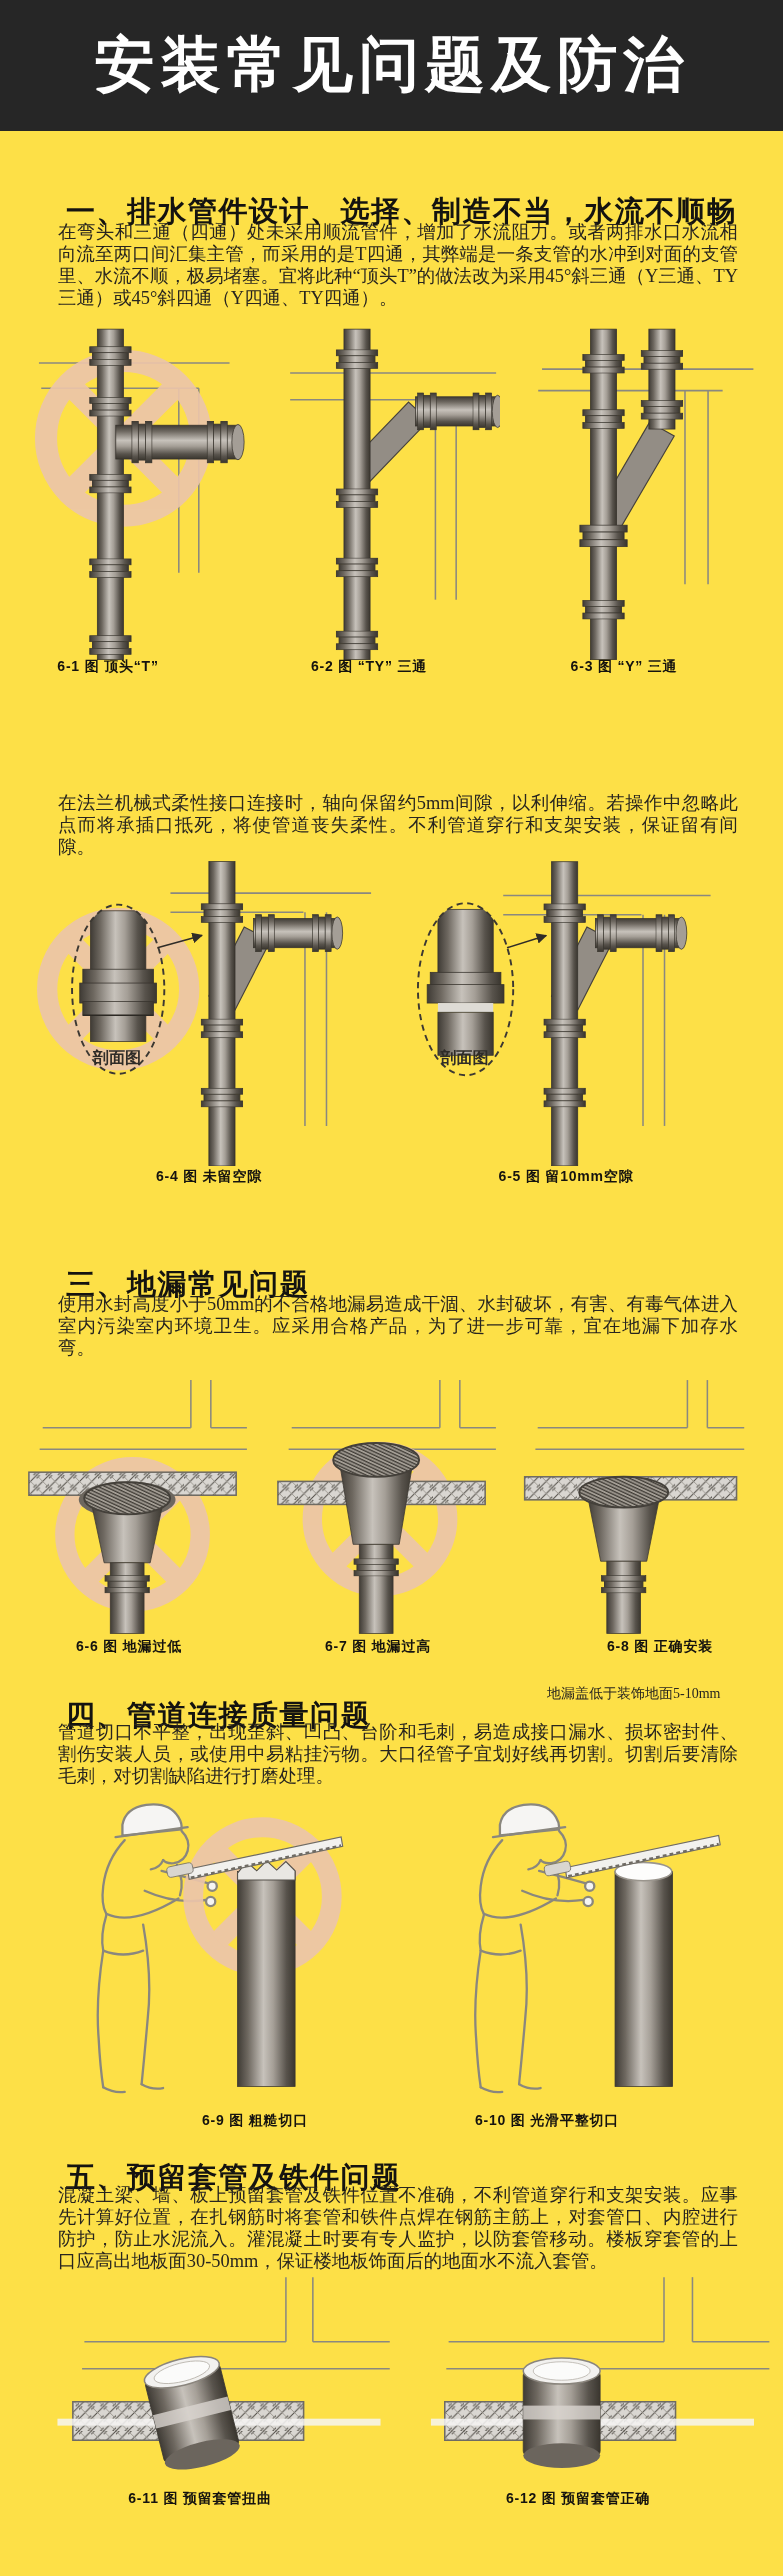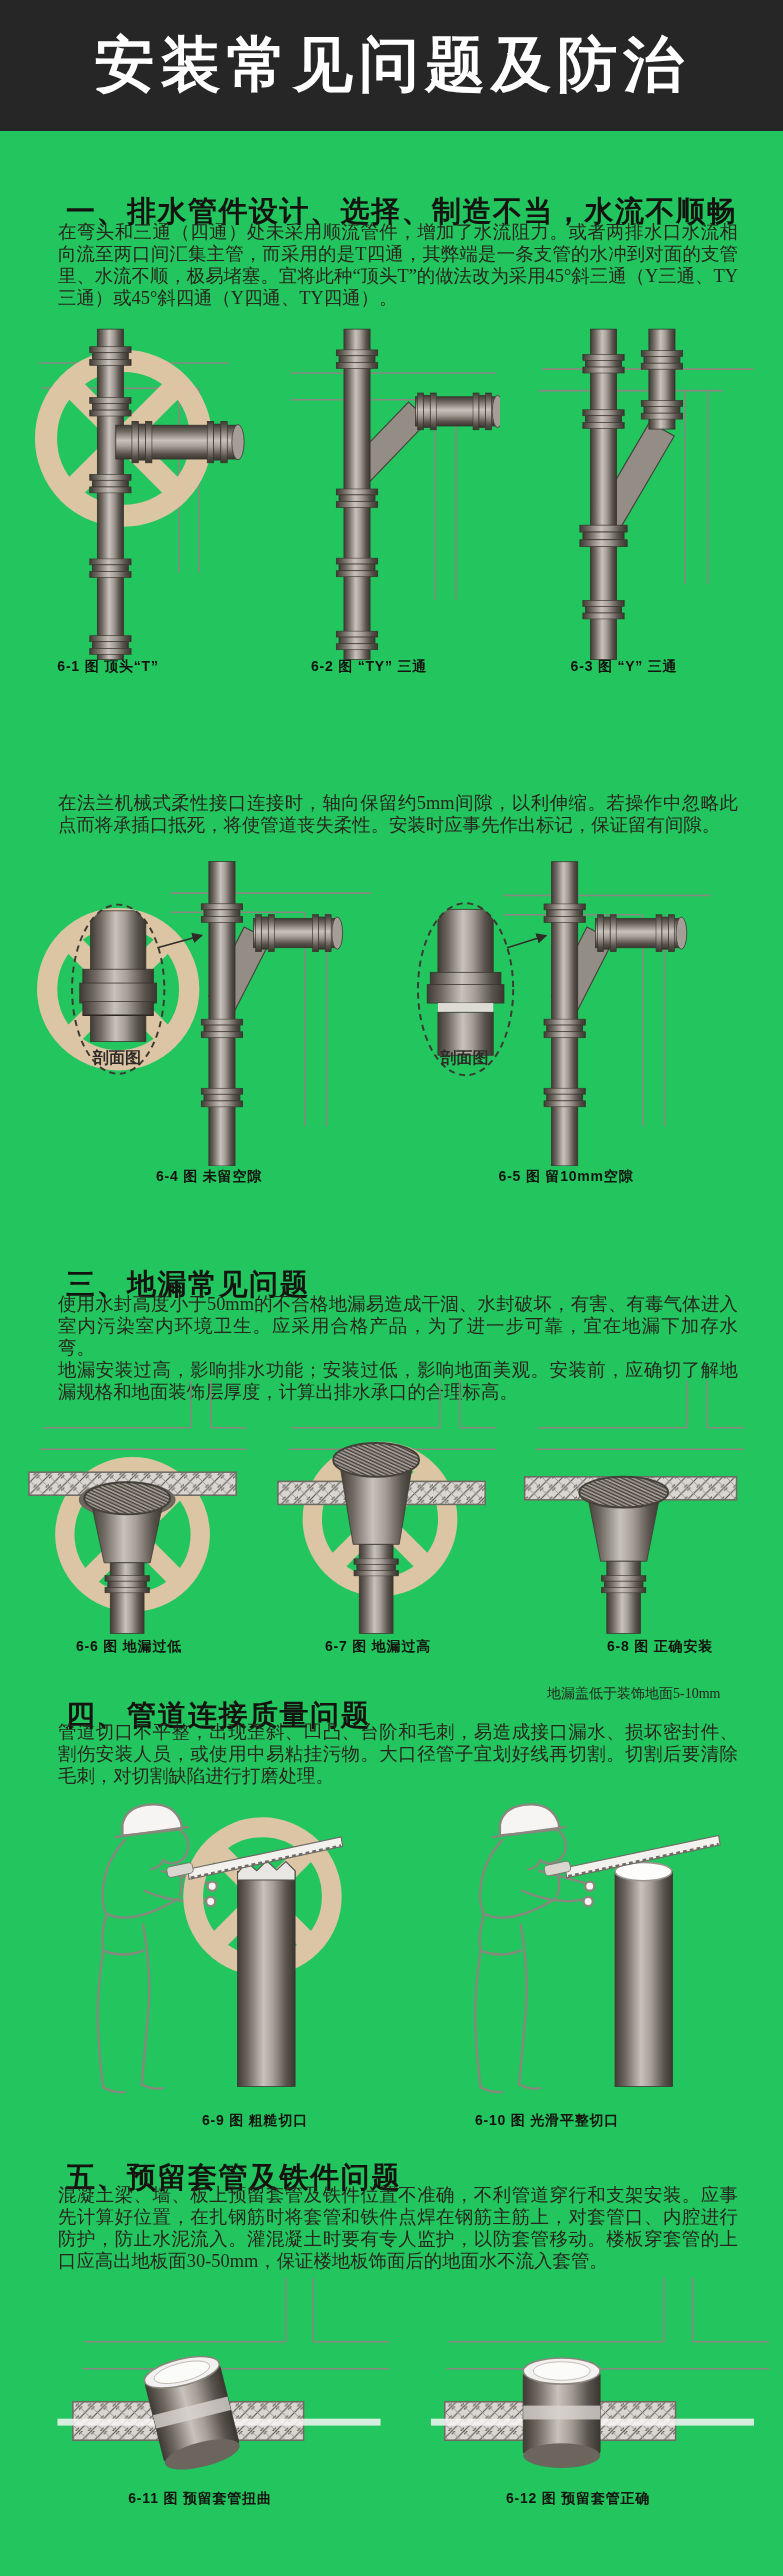--- a/index.html
+++ b/index.html
@@ -1,16 +1,16 @@
 <!DOCTYPE html>
 <html style="font-size:12.3px"><head>
 <meta charset="utf-8">
 <style>
   html,body{margin:0;padding:0;}
-  .page{position:relative;width:784px;height:2576px;background:#22c55e;overflow:hidden;
+  .page{position:relative;width:784px;height:2576px;background:#fde047;overflow:hidden;
         font-family:"Liberation Sans",sans-serif;color:#26231e;}
   .header{position:absolute;top:0;left:0;width:784px;height:131px;background:#262626;
           display:flex;align-items:center;justify-content:center;}
   .header h1{margin:0;color:#fff;font-size:60px;font-weight:bold;letter-spacing:6.1px;
              font-family:"Liberation Sans",sans-serif;}
   .sec-title{position:absolute;left:58px;margin:8px;font-size:29px;font-weight:bold;color:#141310;
              letter-spacing:1.5px;white-space:nowrap;}
   .sec-body{position:absolute;left:58px;width:680px;font-size:18.4px;line-height:22px;
             font-family:"Liberation Serif",serif;color:#28251f;text-align:justify;}
   .sec-body p{margin:0;}
@@ -161,21 +161,21 @@
     <use href="#cplH" x="117" y="112" width="56" height="26"></use>
     <use href="#cplH" x="113" y="262" width="64" height="30"></use>
     <use href="#cplH" x="117" y="360" width="56" height="26"></use>
   </svg>
 
   <div class="caption" style="left:108px;top:658px">6-1 图 顶头“T”</div>
   <div class="caption" style="left:369px;top:658px">6-2 图 “TY” 三通</div>
   <div class="caption" style="left:624px;top:658px">6-3 图 “Y” 三通</div>
 
   <div class="sec-body" style="top:792px">
-    <p>在法兰机械式柔性接口连接时，轴向保留约5mm间隙，以利伸缩。若操作中忽略此点而将承插口抵死，将使管道丧失柔性。安装时应事先作出标记，保证留有间隙。</p>
+    <p>在法兰机械式柔性接口连接时，轴向保留约5mm间隙，以利伸缩。若操作中忽略此点而将承插口抵死，将使管道丧失柔性。不利管道穿行和支架安装，保证留有间隙。</p>
   </div>
 
   <svg class="fig-svg" style="left:19px;top:857px" width="369" height="309" viewBox="0 0 480 402">
     <g stroke="#8a8880" stroke-width="2">
       <line x1="197" y1="47" x2="458" y2="47"></line>
         <line x1="197" y1="72" x2="370" y2="72"></line>
       <line x1="372" y1="72" x2="372" y2="350"></line>
         <line x1="400" y1="72" x2="400" y2="350"></line>
     </g>
     <polygon points="247,181 293,91 327,109 281,199" fill="#938d85" stroke="#45413c" stroke-width="1.5"></polygon>
@@ -233,21 +233,20 @@
     <line x1="155" y1="118" x2="206" y2="102" stroke="#2f2c27" stroke-width="2" marker-end="url(#arr)"></line>
     <text x="68" y="268" font-size="21" font-weight="bold" fill="#2f2c28">剖面图</text>
   </svg>
 
   <div class="caption" style="left:209px;top:1168px">6-4 图 未留空隙</div>
   <div class="caption" style="left:566px;top:1168px">6-5 图 留10mm空隙</div>
 
   <h2 class="sec-title" style="top:1257px">三、地漏常见问题</h2>
   <div class="sec-body" style="top:1293px">
     <p>使用水封高度小于50mm的不合格地漏易造成干涸、水封破坏，有害、有毒气体进入室内污染室内环境卫生。应采用合格产品，为了进一步可靠，宜在地漏下加存水弯。</p>
-    <p>地漏安装过高，影响排水功能；安装过低，影响地面美观。安装前，应确切了解地漏规格和地面装饰层厚度，计算出排水承口的合理标高。</p>
   </div>
 
   <svg class="fig-svg" style="left:11.5px;top:1377px" width="238" height="261" viewBox="0 0 310 340">
     <g stroke="#8a8880" stroke-width="2">
       <line x1="233" y1="4" x2="233" y2="66"></line>
         <line x1="259" y1="4" x2="259" y2="66"></line>
       <line x1="40" y1="66" x2="233" y2="66"></line>
         <line x1="259" y1="66" x2="306" y2="66"></line>
       <line x1="36" y1="94" x2="306" y2="94"></line>
     </g>

